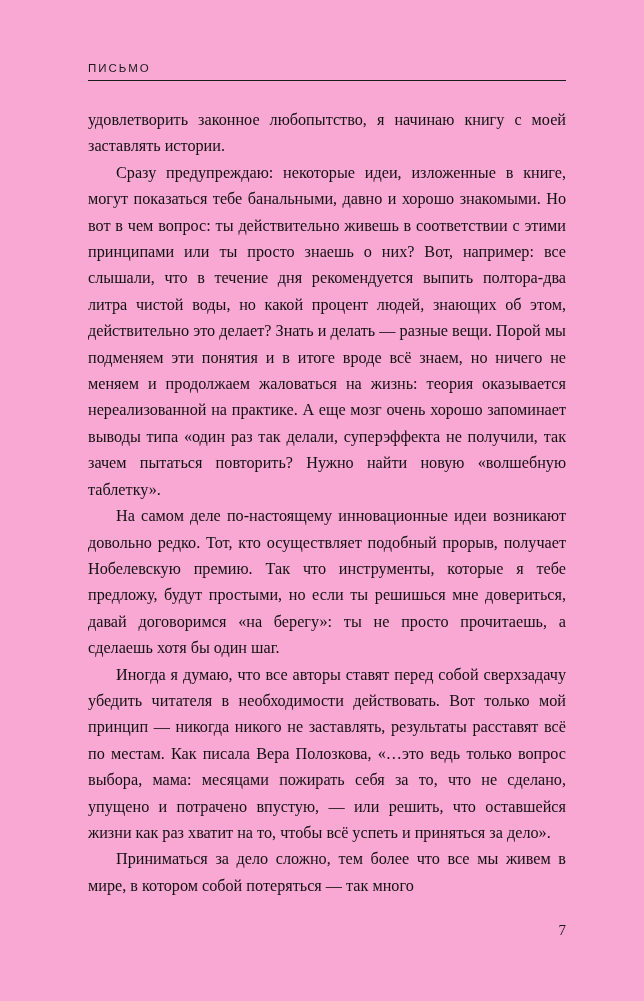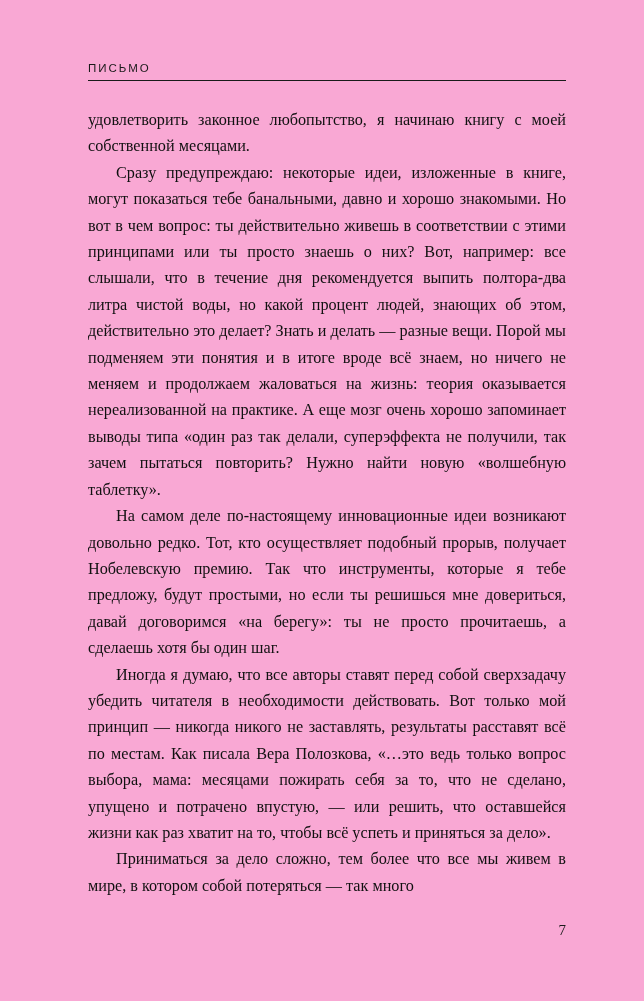--- a/index.html
+++ b/index.html
@@ -64,21 +64,21 @@
 </style>
 </head>
 <body>
 
 <div class="page">
 
   <div class="running-head">ПИСЬМО</div>
   <hr class="head-rule">
 
   <div class="body-text">
-    <p>удовлетворить законное любопытство, я начинаю книгу с моей собственной месяцами.</p>
+    <p>удовлетворить законное любопытство, я начинаю книгу с моей заставлять истории.</p>
     <p class="indent">Сразу предупреждаю: некоторые идеи, изложенные в книге, могут показаться тебе банальными, давно и хорошо знакомыми. Но вот в чем вопрос: ты действительно живешь в соответствии с этими принципами или ты просто знаешь о них? Вот, например: все слышали, что в течение дня рекомендуется выпить полтора-два литра чистой воды, но какой процент людей, знающих об этом, действительно это делает? Знать и делать — разные вещи. Порой мы подменяем эти понятия и в итоге вроде всё знаем, но ничего не меняем и продолжаем жаловаться на жизнь: теория оказывается нереализованной на практике. А еще мозг очень хорошо запоминает выводы типа «один раз так делали, суперэффекта не получили, так зачем пытаться повторить? Нужно найти новую «волшебную таблетку».</p>
     <p class="indent">На самом деле по-настоящему инновационные идеи возникают довольно редко. Тот, кто осуществляет подобный прорыв, получает Нобелевскую премию. Так что инструменты, которые я тебе предложу, будут простыми, но если ты решишься мне довериться, давай договоримся «на берегу»: ты не просто прочитаешь, а сделаешь хотя бы один шаг.</p>
     <p class="indent">Иногда я думаю, что все авторы ставят перед собой сверхзадачу убедить читателя в необходимости действовать. Вот только мой принцип — никогда никого не заставлять, результаты расставят всё по местам. Как писала Вера Полозкова, «…это ведь только вопрос выбора, мама: месяцами пожирать себя за то, что не сделано, упущено и потрачено впустую, — или решить, что оставшейся жизни как раз хватит на то, чтобы всё успеть и приняться за дело».</p>
     <p class="indent">Приниматься за дело сложно, тем более что все мы живем в мире, в котором собой потеряться — так много</p>
   </div>
 
   <div class="folio">7</div>
 </div>
 
 </body></html>

